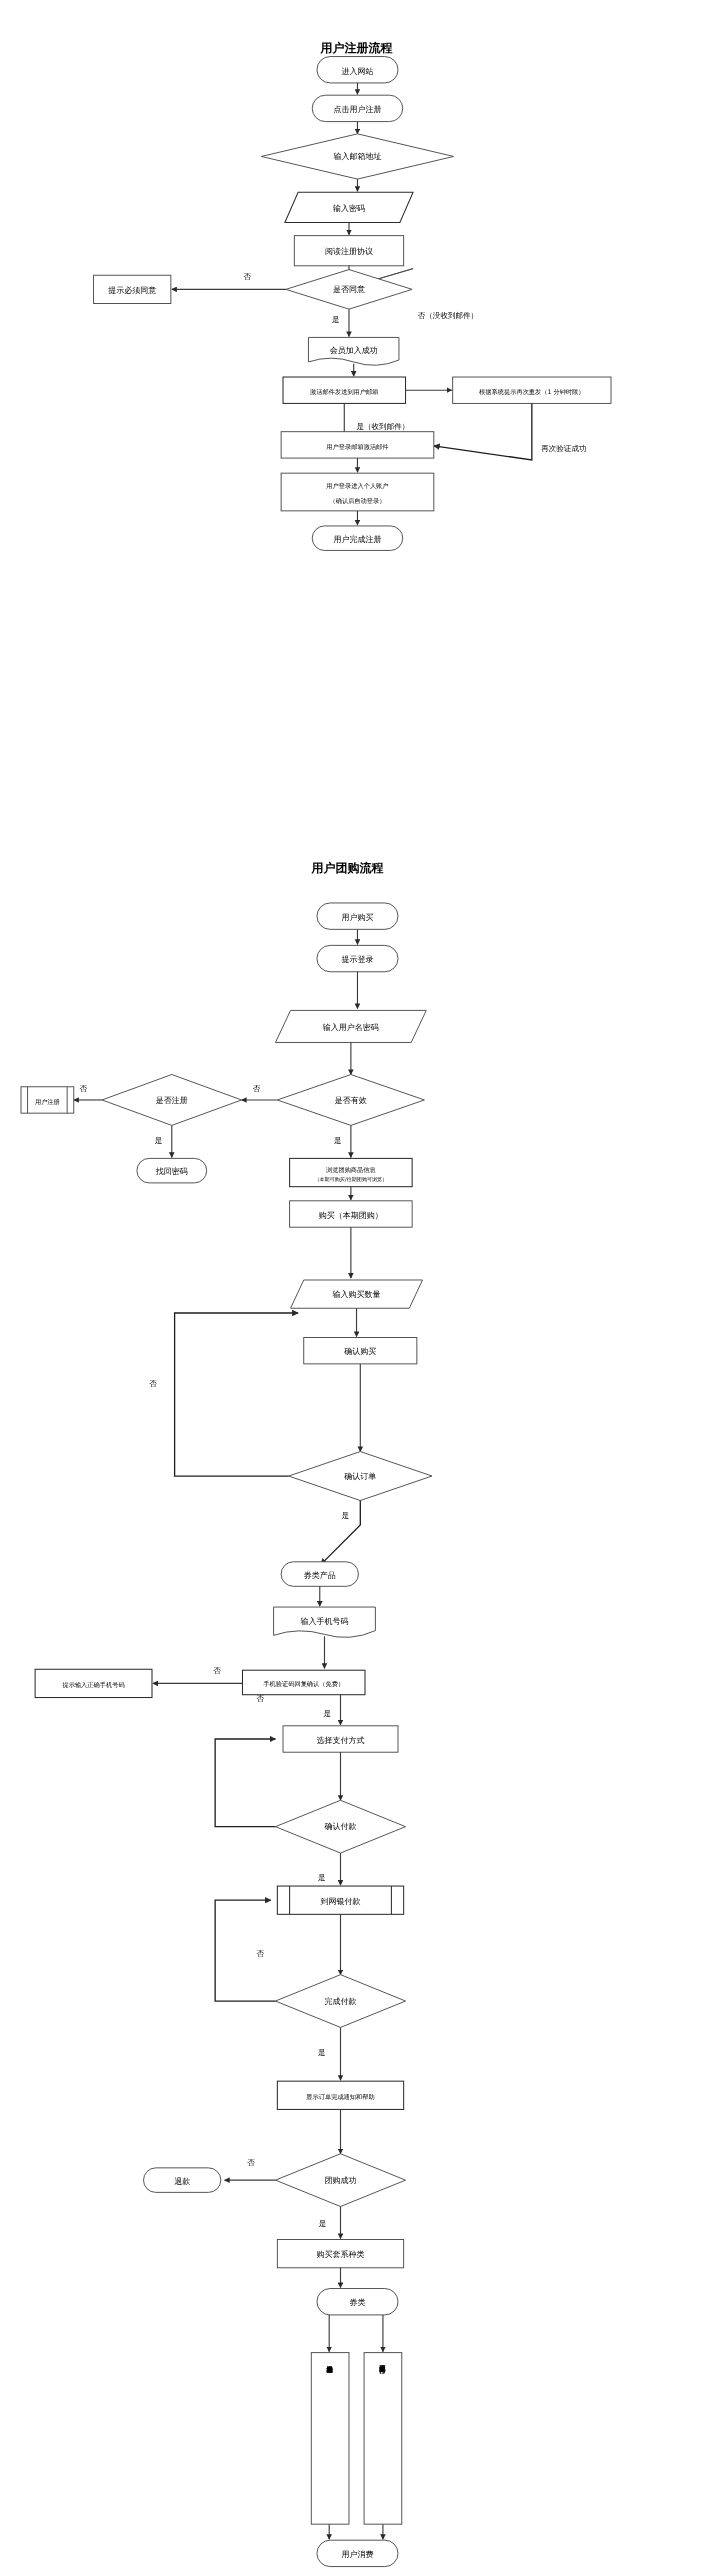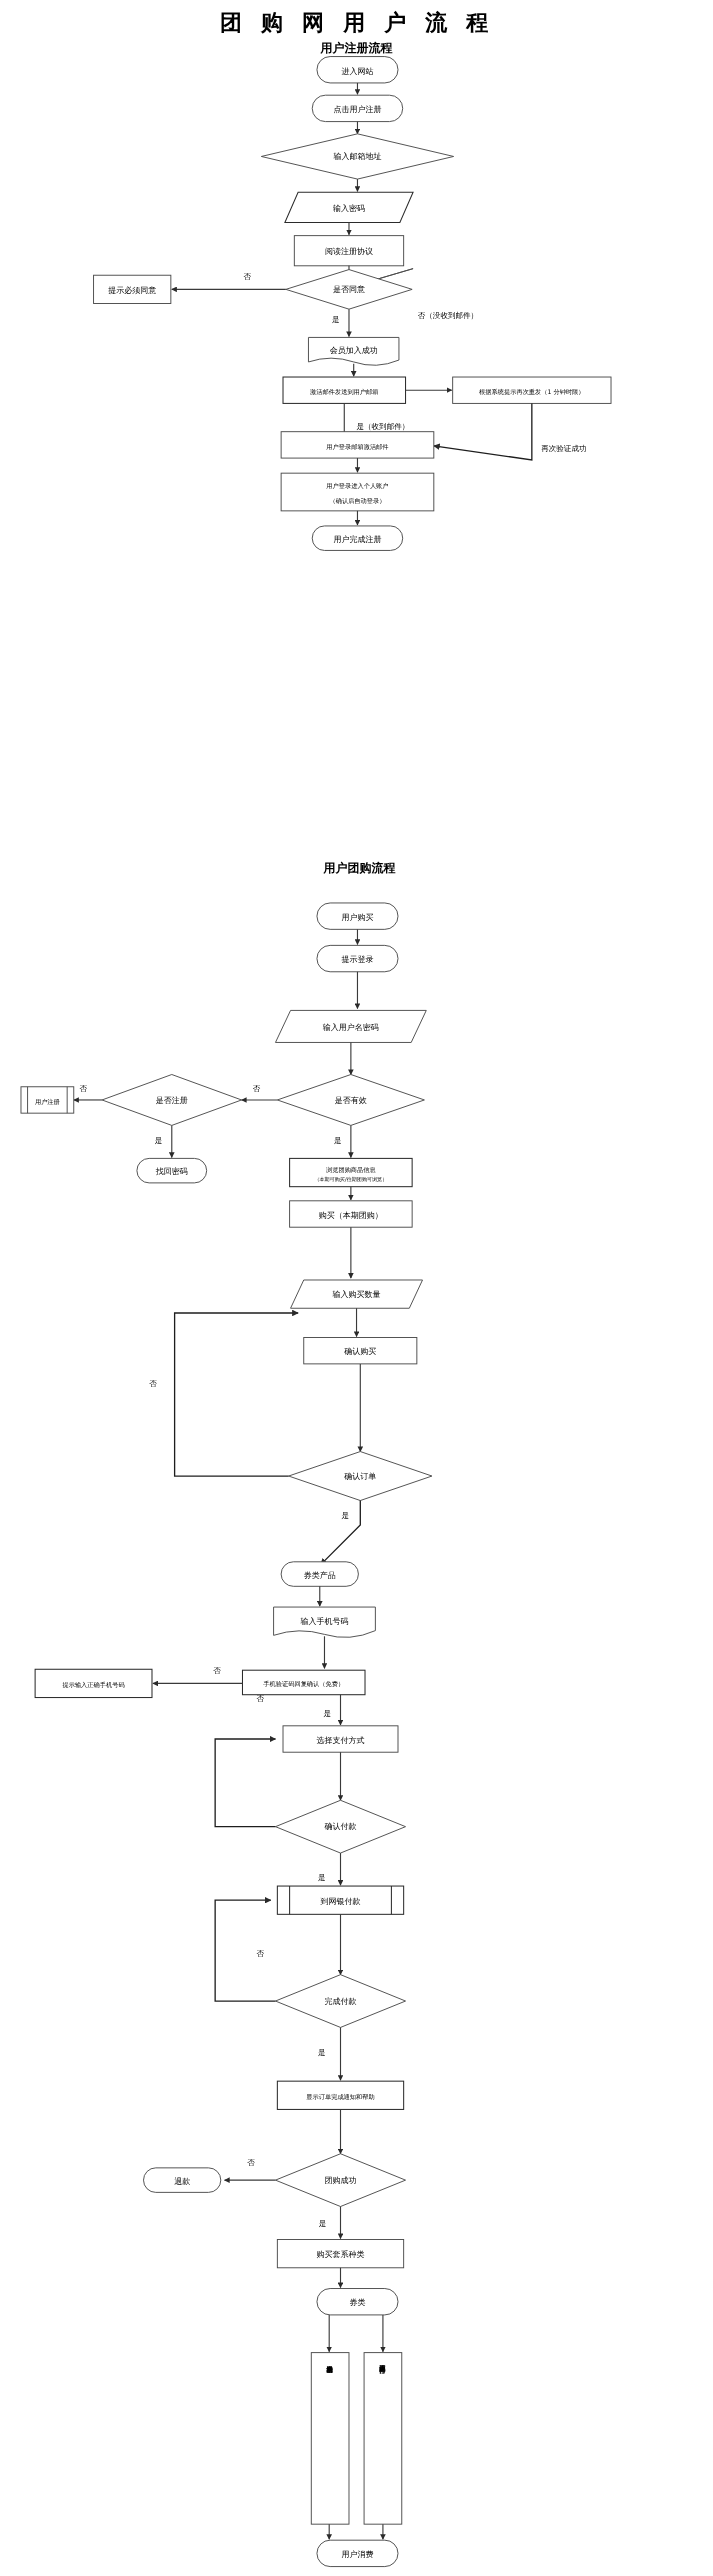--- a/index.html
+++ b/index.html
@@ -18,25 +18,24 @@
   .shape{fill:#ffffff;stroke:#4a4a4a;stroke-width:1;}
   .shape-dark{fill:#ffffff;stroke:#2b2b2b;stroke-width:1.1;}
   .line{stroke:#3a3a3a;stroke-width:1.2;fill:none;}
   .line-dark{stroke:#1e1e1e;stroke-width:1.4;fill:none;}
 </style>
 </head>
 <body>
 
 <div id="root">
 
-  <div class="title">团 购 网 用 户 流 程</div>
 
   <div class="section-title" style="left:215px;top:40px;width:283px;">用户注册流程</div>
 
-  <div class="section-title" style="left:218px;top:860px;width:283px;">用户团购流程</div>
+  <div class="section-title" style="left:206px;top:860px;width:283px;">用户团购流程</div>
 
   <svg width="714" height="2576" viewBox="0 0 757 2733">
     <defs>
       <marker id="ah" viewBox="0 0 10 10" refX="9" refY="5" markerWidth="5" markerHeight="5" orient="auto-start-reverse">
         <path d="M 0 0 L 10 5 L 0 10 z" fill="#2a2a2a"></path>
       </marker>
     </defs>
 
     <g>
       <rect class="shape" x="336" y="60" width="86" height="28" rx="14" ry="14"></rect>

